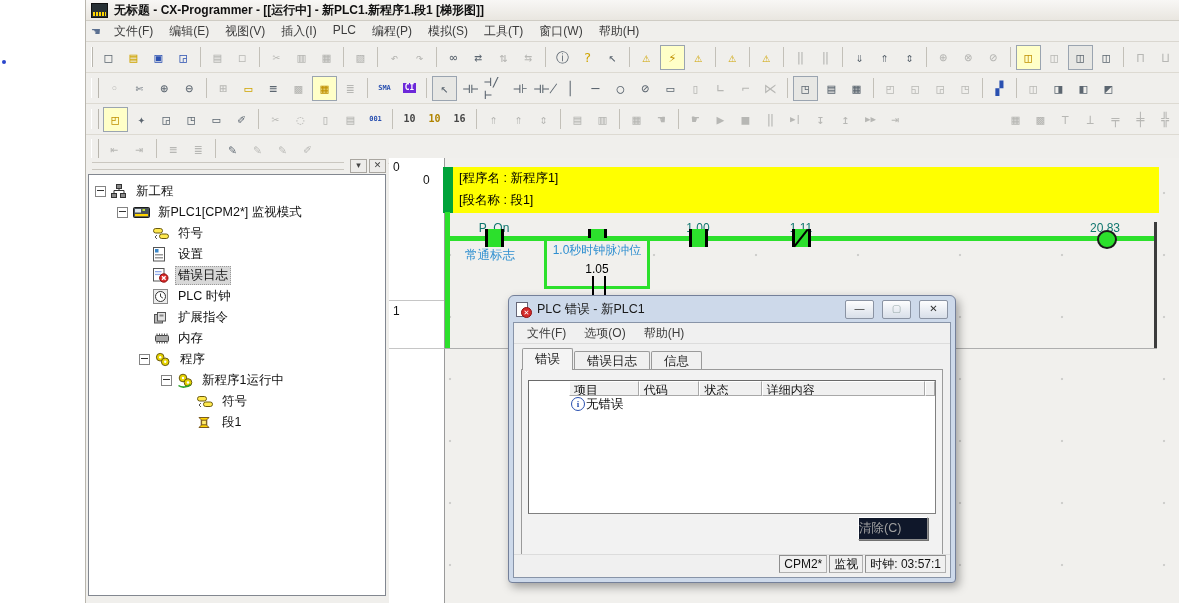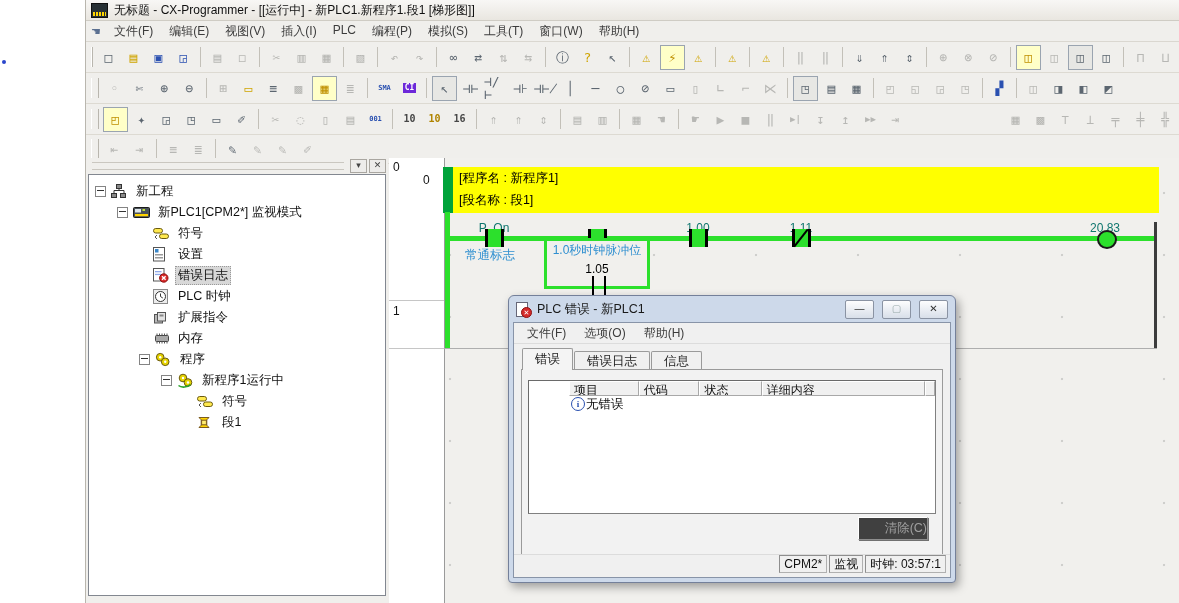--- a/index.html
+++ b/index.html
@@ -3,21 +3,21 @@
 <meta charset="utf-8">
 <style>
   html,body{margin:0;padding:0;background:#fff;}
   .page{position:relative;width:1179px;height:603px;overflow:hidden;background:#fff;
         font-family:"Liberation Sans","DejaVu Sans",sans-serif;font-size:12px;color:#222;}
   .blue-dot{position:absolute;left:2px;top:60px;width:4px;height:4px;border-radius:50%;background:#2b46cc;}
 
   
   .app{position:absolute;left:85px;top:0;width:1094px;height:603px;background:#f0efec;border-left:1px solid #b9b6ae;}
   .titlebar{height:20px;display:flex;align-items:center;gap:6px;padding:0 5px;
-            background:linear-gradient(#f8f7f5,#e9e6e0);border-bottom:1px solid #cfccc4;}
+            background:linear-gradient(#f8f7f5,#e9e6e0);border-bottom:1px solid #cfccc4;font-weight:bold;}
   .app-ico{width:15px;height:13px;background:#273034;border:1px solid #111;position:relative;flex:0 0 auto;}
   .app-ico::after{content:"";position:absolute;left:1px;right:1px;bottom:1px;height:4px;
                   background:repeating-linear-gradient(90deg,#ffd400 0 2px,#273034 2px 3px);}
   .title-text{font-size:12px;color:#101010;white-space:nowrap;}
   .menubar{height:20px;display:flex;align-items:center;padding:0 2px;background:#f0efec;border-bottom:1px solid #dad7d0;}
   .menugrip{width:16px;height:14px;color:#5a6f90;font-size:11px;line-height:14px;text-align:center;margin-right:2px;}
   .menu-item{padding:2px 8px;color:#3c3c3c;white-space:nowrap;}
 
   
   .tb{display:flex;align-items:center;height:30px;padding:0 2px;background:#f0efec;border-bottom:1px solid #ddDAD2;}
@@ -100,23 +100,23 @@
   .tab.active{height:21px;line-height:21px;background:#f4f4f4;position:relative;z-index:2;}
   .tab-panel{position:absolute;left:7px;right:7px;top:46px;height:184px;border:1px solid #9a9a9a;background:#f2f2f2;}
   .etable{position:absolute;left:6px;top:10px;right:6px;height:132px;border:1px solid #808080;background:#fff;
           border-top-color:#6a6a6a;border-left-color:#6a6a6a;padding-left:40px;}
   .ehead{display:flex;height:15px;background:#f0f0f0;}
   .ehead .hc{border-right:1px solid #a8a8a8;border-bottom:1px solid #a8a8a8;border-top:1px solid #fff;
              border-left:1px solid #fff;padding:0 4px;font-size:12px;color:#111;white-space:nowrap;overflow:hidden;}
   .erow{display:flex;align-items:center;height:16px;padding-left:2px;font-size:12.5px;color:#111;}
   .info-ico{width:12px;height:12px;border-radius:50%;border:1px solid #2a50b0;color:#2a50b0;font-size:9px;
             line-height:12px;text-align:center;font-weight:bold;margin-right:1px;font-family:"Liberation Serif",serif;}
-  .clear-btn{position:absolute;right:14px;bottom:14px;width:68px;height:21px;background:#404040;
+  .clear-btn{position:absolute;right:14px;bottom:14px;width:68px;height:21px;background:#0f172a;
              border:1px solid #8e8e8e;border-top-color:#fff;border-left-color:#fff;
-             box-shadow:1px 1px 0 #707070;text-align:right;line-height:20px;font-size:12.5px;color:#a0a0a0;}
+             box-shadow:1px 1px 0 #707070;text-align:left;line-height:20px;font-size:12.5px;color:#a0a0a0;}
   .dlg-status{position:absolute;left:0;right:0;bottom:0;height:22px;border-top:1px solid #dcdcdc;
               display:flex;align-items:flex-start;justify-content:flex-end;padding:0 4px;gap:2px;}
   .seg{height:16px;line-height:16px;border:1px solid #b0b0b0;border-top-color:#8e8e8e;border-left-color:#8e8e8e;
        padding:0 4px;font-size:12px;color:#111;white-space:nowrap;}
 </style>
 </head>
 <body>
 
 <div class="page">
   <div class="blue-dot"></div>

